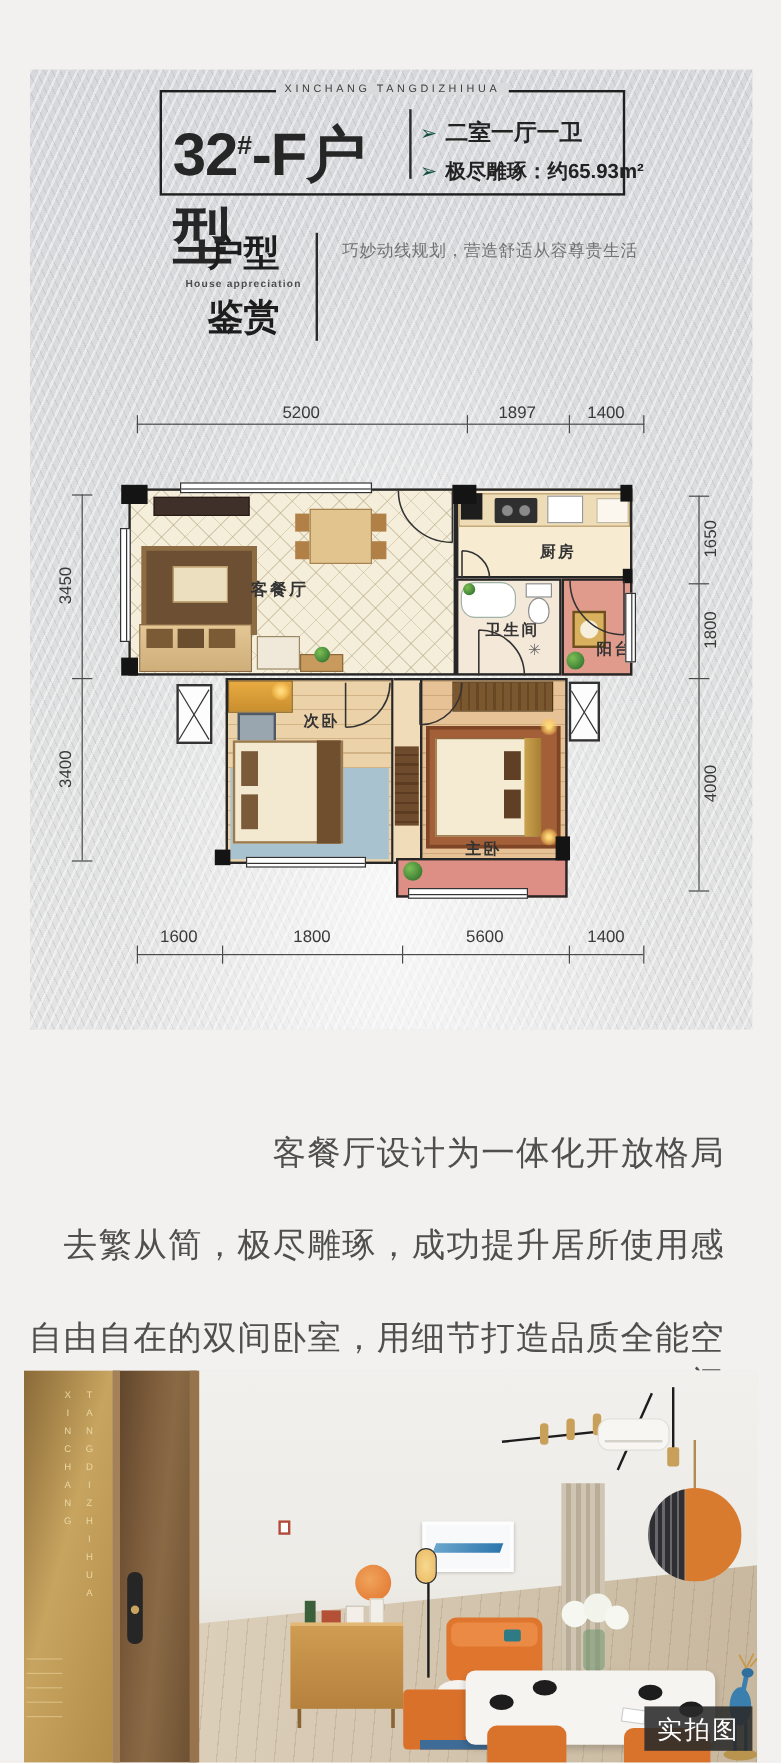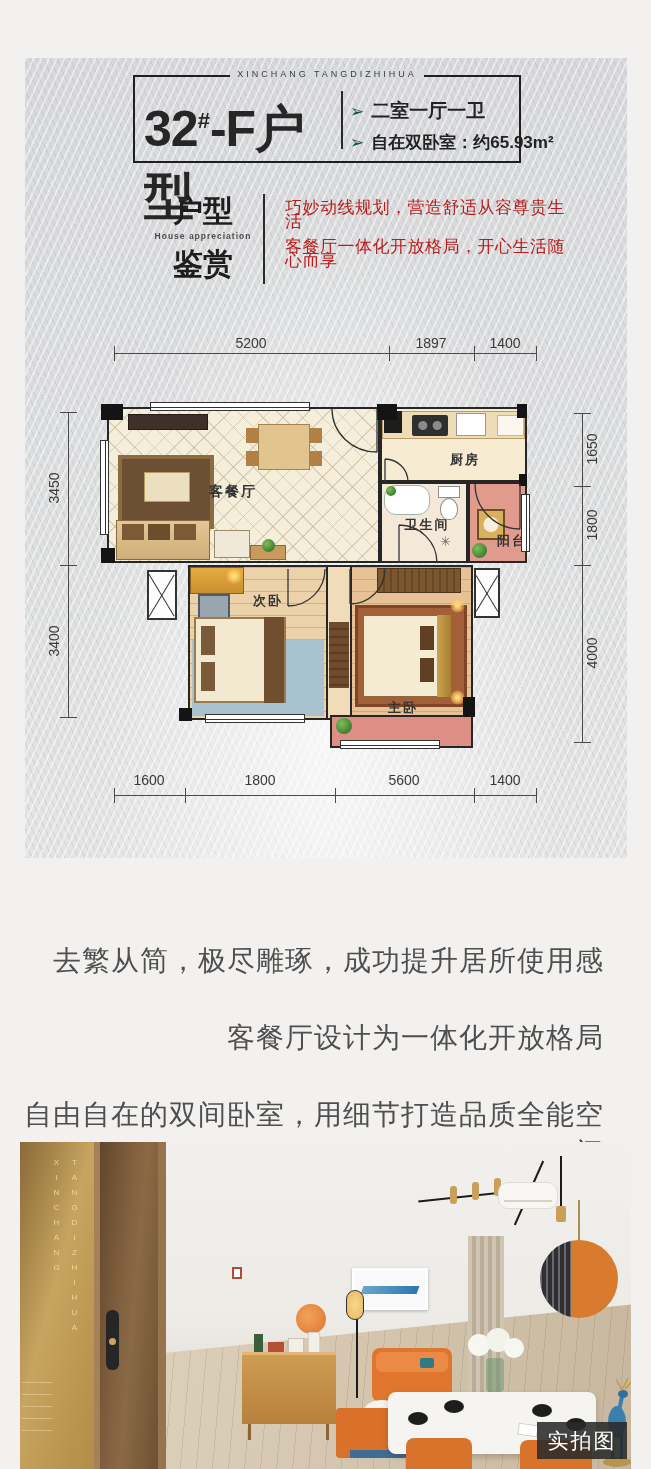--- a/index.html
+++ b/index.html
@@ -22,21 +22,21 @@
   .brandrow .dash{width:16px;height:2px;background:#3f3f3f;}
   .brandtext{font-size:9px;letter-spacing:3px;color:#3c3c3c;background:#dadbdd;padding:0 7px;white-space:nowrap;}
   .unit-title{position:absolute;left:144px;top:96px;width:196px;font-weight:800;font-size:50px;
     letter-spacing:-1px;color:#262626;}
   .unit-title sup{font-size:22px;font-weight:800;vertical-align:18px;letter-spacing:0;}
   .vdiv{position:absolute;background:#2a2a2a;}
   .feat{position:absolute;display:flex;align-items:center;gap:7px;color:#222;font-weight:700;}
   .feat .arr{color:#134f3e;font-size:17px;line-height:1;}
   
   .serifcn{font-family:"Liberation Serif","DejaVu Serif",serif;font-weight:700;color:#1d1d1d;}
-  .desc p{margin:0 0 11px 0;font-size:17px;color:#b91c1c;line-height:14px;letter-spacing:.5px;}
+  .desc p{margin:0 0 11px 0;font-size:14px;color:#737373;line-height:14px;letter-spacing:.5px;}
   
   .room{position:absolute;border:2px solid #262626;box-sizing:border-box;}
   .rlabel{position:absolute;font-size:13px;color:#333;text-align:center;letter-spacing:2px;font-weight:600;}
   .col{position:absolute;background:#141414;}
   .win{position:absolute;background:#fff;border:1px solid #333;box-sizing:border-box;}
   .win.h::after{content:"";position:absolute;left:0;right:0;top:50%;height:1px;background:#333;}
   .win.v::after{content:"";position:absolute;top:0;bottom:0;left:50%;width:1px;background:#333;}
   .xbox{position:absolute;border:2px solid #333;background:#fdfdfd;box-sizing:border-box;}
   .xbox::before,.xbox::after{content:"";position:absolute;left:-45%;top:50%;width:190%;height:1px;background:#333;}
   .xbox::before{transform:rotate(59deg);}
@@ -73,30 +73,29 @@
   <div class="unit-title">
     <span>32</span><sup>#</sup><span>-F户型</span>
   </div>
   <div class="vdiv" style="left:341px;top:91px;width:2px;height:58px;"></div>
   <div class="feat" style="left:350px;top:98px;font-size:19px;">
     <span class="arr">➢</span>
     <span>二室一厅一卫</span>
   </div>
   <div class="feat" style="left:350px;top:131px;font-size:17px;">
     <span class="arr">➢</span>
-    <span>自在双卧室：约65.93m²</span>
+    <span>极尽雕琢：约65.93m²</span>
   </div>
 
   <div class="abs serifcn" style="left:158px;top:191px;width:90px;text-align:center;font-size:30px;font-family:Liberation Mono, monospace;">户型</div>
   <div class="abs" style="left:148px;top:231px;width:110px;text-align:center;font-size:8.5px;letter-spacing:1px;color:#4c4c4c;font-weight:700;">House appreciation</div>
   <div class="abs serifcn" style="left:158px;top:244px;width:90px;text-align:center;font-size:30px;">鉴赏</div>
   <div class="vdiv" style="left:263px;top:194px;width:2px;height:90px;"></div>
   <div class="abs desc" style="left:285px;top:201px;width:280px;">
     <p>巧妙动线规划，营造舒适从容尊贵生活</p>
-    <p>客餐厅一体化开放格局，开心生活随心而享</p>
   </div>
 
   <div class="room" style="left:107px;top:407px;width:273px;height:156px;background:
       repeating-linear-gradient(45deg, rgba(185,170,135,.45) 0 1px, transparent 1px 14px),
       repeating-linear-gradient(-45deg, rgba(185,170,135,.45) 0 1px, transparent 1px 14px),#f4eedb;"></div>
   <div class="room" style="left:380px;top:407px;width:147px;height:75px;background:#f7ecd2;"></div>
   <div class="room" style="left:380px;top:482px;width:88px;height:81px;background:#f4e8d8;"></div>
   <div class="room" style="left:468px;top:482px;width:59px;height:81px;background:#e09b8d;"></div>
   <div class="room" style="left:188px;top:565px;width:140px;height:155px;background:
       repeating-linear-gradient(180deg, rgba(160,120,70,.35) 0 1px, transparent 1px 12px),#ecd2a8;"></div>
@@ -224,22 +223,22 @@
   <div class="dline" style="left:582px;top:413px;width:1px;height:329px;"></div>
   <div class="tick" style="left:574px;top:413px;width:17px;height:1px;"></div>
   <div class="tick" style="left:574px;top:486px;width:17px;height:1px;"></div>
   <div class="tick" style="left:574px;top:565px;width:17px;height:1px;"></div>
   <div class="tick" style="left:574px;top:742px;width:17px;height:1px;"></div>
   <div class="dimv" style="left:564px;top:441px;">1650</div>
   <div class="dimv" style="left:564px;top:517px;">1800</div>
   <div class="dimv" style="left:564px;top:645px;">4000</div>
 
   <div class="tagline">
+    <p>客餐厅设计为一体化开放格局</p>
     <p>去繁从简，极尽雕琢，成功提升居所使用感</p>
-    <p>客餐厅设计为一体化开放格局</p>
     <p>自由自在的双间卧室，用细节打造品质全能空间</p>
   </div>
 
   <div class="photo">
 
     <div class="f" style="left:144px;top:0;width:467px;height:327px;background:linear-gradient(180deg,#f1f0ed 0%,#edebe6 55%,#e3ded4 75%);"></div>
 
     <div class="f" style="left:144px;top:140px;width:467px;height:187px;
          clip-path:polygon(0 38%,100% 12%,100% 100%,0 100%);
          background:repeating-linear-gradient(95deg, rgba(120,95,65,.16) 0 1px, transparent 1px 16px),linear-gradient(100deg,#ddd0bb,#c7b79e);"></div>

